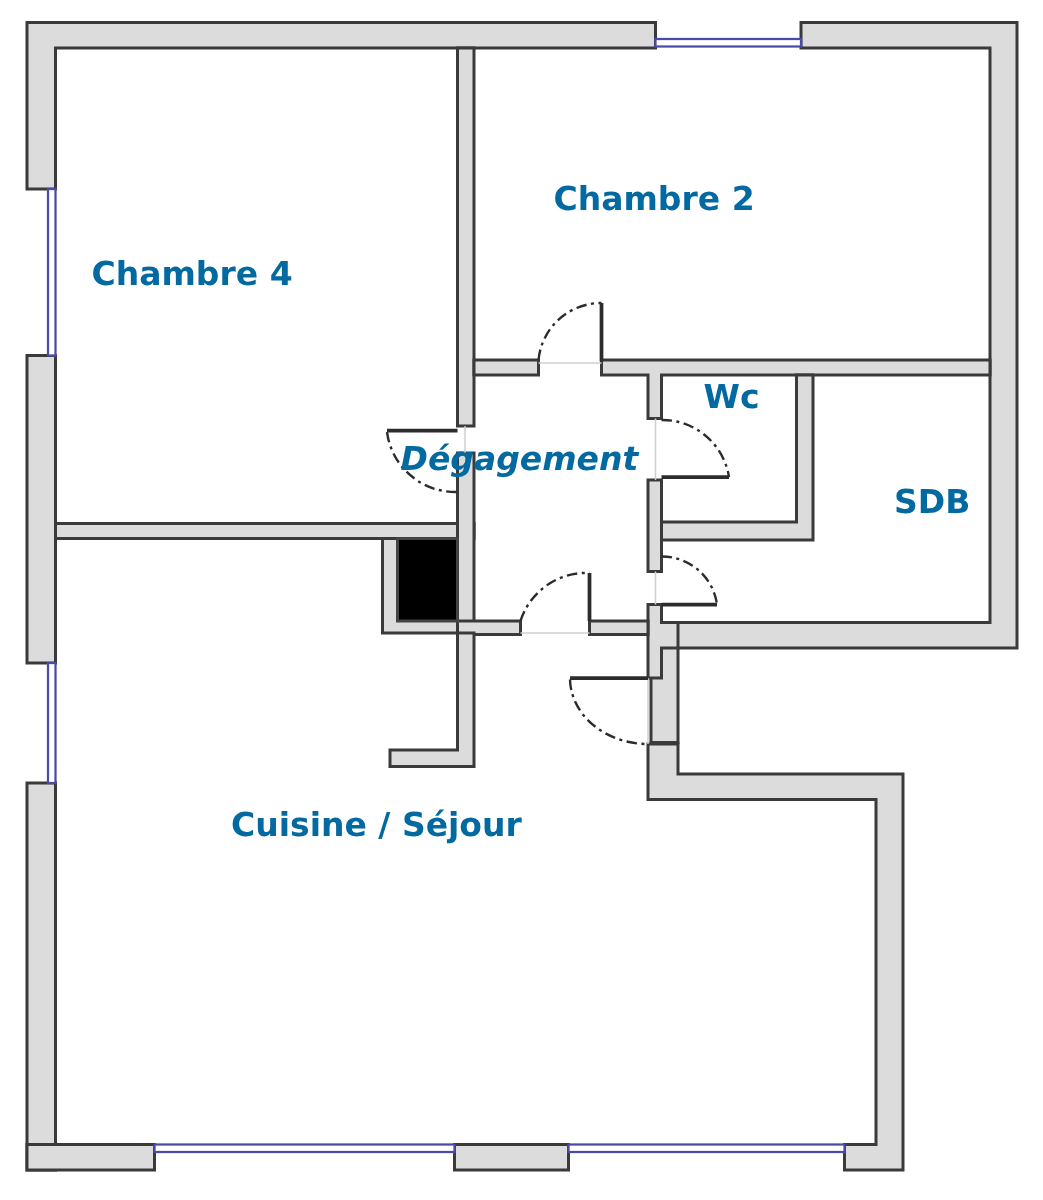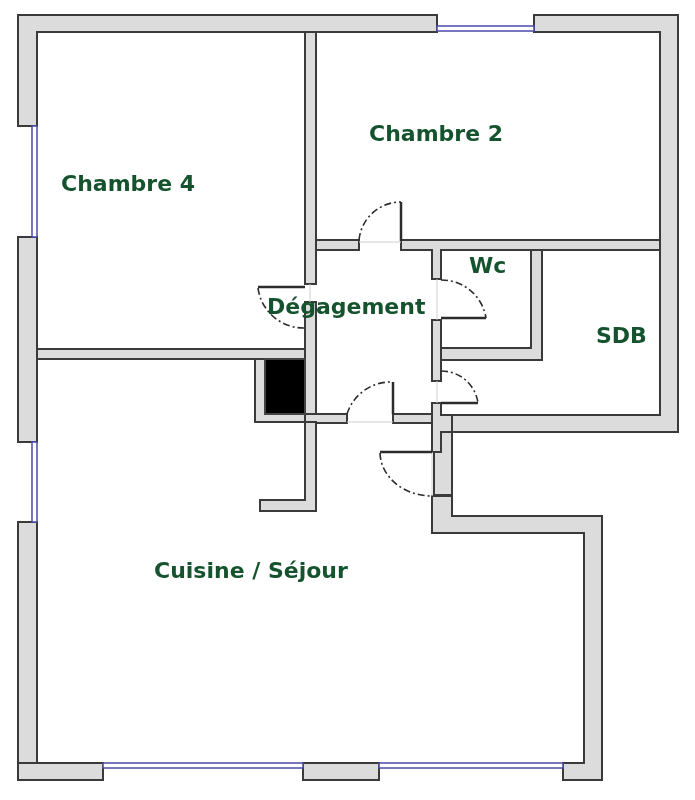--- a/index.html
+++ b/index.html
@@ -9,21 +9,21 @@
     .window { stroke: #4a4aa8; stroke-width: 1.5; fill: #ffffff; }
     .door-leaf { stroke: #2c2c2c; stroke-width: 2.5; fill: none; }
     .door-swing { stroke: #2c2c2c; stroke-width: 1.6; fill: none; stroke-dasharray: 7 3 2 3; }
     .door-sill { stroke: #cfcfcf; stroke-width: 1; }
     .shaft { fill: #000000; stroke: #444; stroke-width: 2; }
     .label {
       position: absolute;
       font-family: "DejaVu Sans", sans-serif;
       font-weight: bold;
       font-size: 22px;
-      color: #14532d;
+      color: #0369a1;
       white-space: nowrap;
       line-height: 1;
     }
   </style>
 </head>
 <body>
 
 <svg class="plan" width="695" height="800" viewBox="0 0 695 800" xmlns="http://www.w3.org/2000/svg">
 
   <path class="wall" d="M18 15 H437 V32 H37 V126 H18 Z"></path>
@@ -112,16 +112,16 @@
 
   <g>
     <line class="door-sill" x1="432" y1="452" x2="432" y2="496"></line>
     <line class="door-leaf" x1="380" y1="452" x2="432" y2="452"></line>
     <path class="door-swing" d="M380 453 A52 44 0 0 0 432 496"></path>
   </g>
 </svg>
 
 <div class="label" style="left:61px; top:173px;">Chambre 4</div>
 <div class="label" style="left:369px; top:123px;">Chambre 2</div>
-<div class="label" style="left:267px; top:296px;">Dégagement</div>
+<div class="label" style="left:267px; top:296px;font-style:italic;">Dégagement</div>
 <div class="label" style="left:469px; top:255px;text-align:center;">Wc</div>
 <div class="label" style="left:596px; top:325px;">SDB</div>
-<div class="label" style="left:154px; top:560px;">Cuisine / Séjour</div>
+<div class="label" style="left:154px; top:540px;">Cuisine / Séjour</div>
 
 </body></html>

